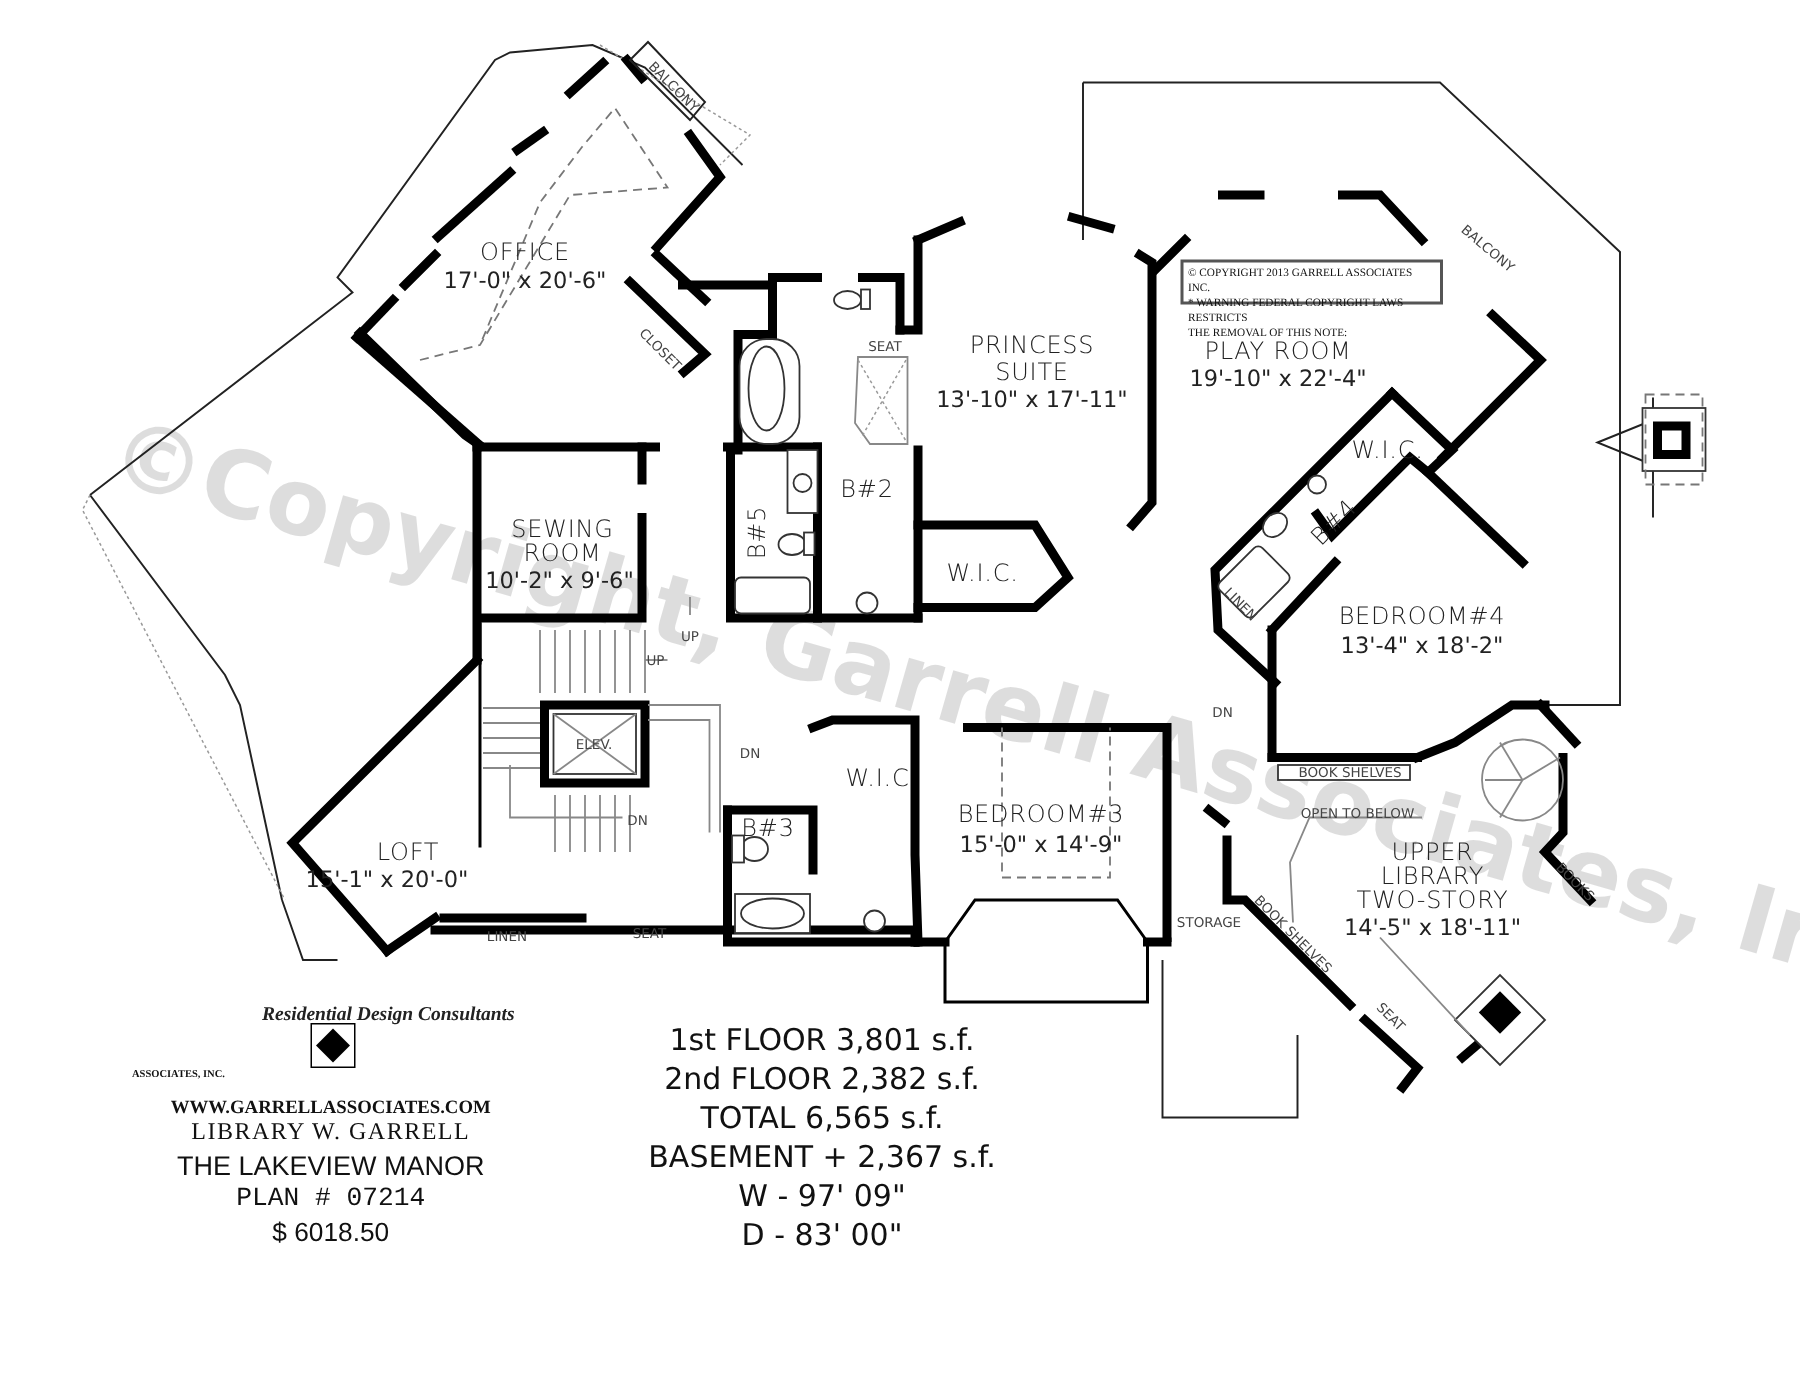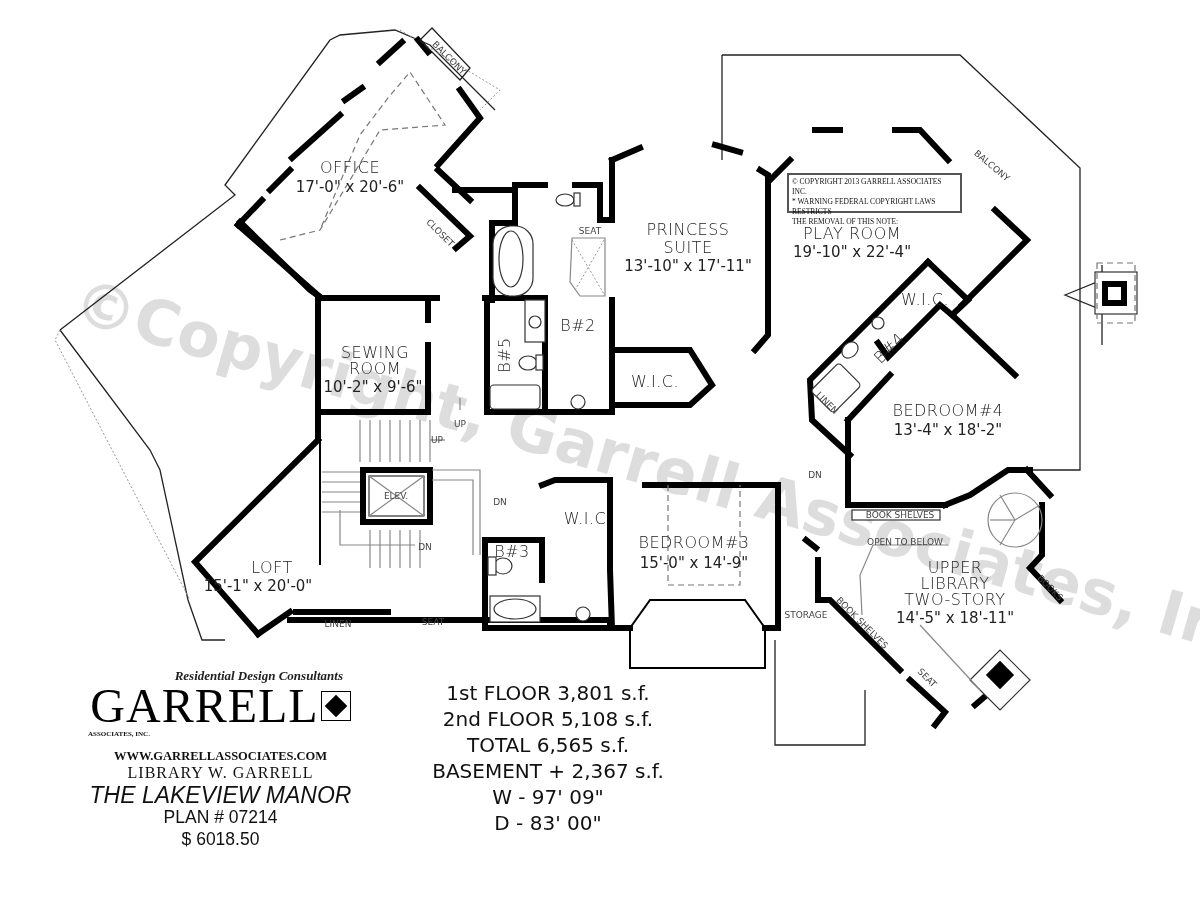--- a/index.html
+++ b/index.html
@@ -9,32 +9,32 @@
   .wall-thin { stroke: #000; stroke-width: 2; fill: none; }
   .outline { stroke: #222; stroke-width: 1.3; fill: none; }
   .dash { stroke: #777; stroke-width: 1.2; fill: none; stroke-dasharray: 6 4; }
   .dot { stroke: #999; stroke-width: 1; fill: none; stroke-dasharray: 2 2; }
   .fixture { stroke: #333; stroke-width: 1.2; fill: #fff; }
   .grey { stroke: #888; stroke-width: 1.2; fill: none; }
   .room-label { font-family: "DejaVu Sans", sans-serif; font-size: 16px; fill: #222; text-anchor: middle; letter-spacing: 0.5px; font-weight: 300; }
   .room-dim { font-family: "DejaVu Sans", sans-serif; font-size: 15px; fill: #222; text-anchor: middle; }
   .small-label { font-family: "DejaVu Sans", sans-serif; font-size: 9px; fill: #444; text-anchor: middle; }
   .watermark { font-family: "DejaVu Sans", sans-serif; font-weight: bold; font-size: 62px; fill: #000; opacity: 0.13; }
-  .copy-box { position: absolute; left: 787px; top: 173px; width: 175px; height: 40px; border: 2px solid #555; font-family: "Liberation Serif", serif; font-size: 7.5px; line-height: 10px; padding: 2px 3px; box-sizing: border-box; color: #111; background: #fff; }
+  .copy-box { position: absolute; left: 787px; top: 173px; width: 175px; height: 30px; border: 2px solid #555; font-family: "Liberation Serif", serif; font-size: 7.5px; line-height: 10px; padding: 2px 3px; box-sizing: border-box; color: #111; background: #fff; }
   .title-block { position: absolute; left: 88px; top: 668px; width: 265px; text-align: center; }
   .tb-tagline { font-family: "Liberation Serif", serif; font-style: italic; font-weight: bold; font-size: 13px; text-align: right; margin-right: 10px; color: #222; }
   .tb-logo { display: flex; align-items: center; justify-content: center; margin-top: -2px; }
   .tb-logo-text { font-family: "Liberation Serif", serif; font-size: 48px; letter-spacing: 1px; line-height: 48px; color: #000; }
   .tb-diamond-box { width: 28px; height: 28px; border: 1.5px solid #000; margin-left: 2px; display: flex; align-items: center; justify-content: center; }
   .tb-diamond { width: 16px; height: 16px; background: #000; transform: rotate(45deg); }
   .tb-inc { font-family: "Liberation Serif", serif; font-size: 7px; font-weight: bold; text-align: left; margin-right: 10px; }
   .tb-url { font-family: "Liberation Serif", serif; font-weight: bold; font-size: 12.5px; margin-top: 11px; }
   .tb-design { font-family: "Liberation Serif", serif; font-size: 16px; letter-spacing: 1px; line-height: 17px; }
-  .tb-name { font-family: "Liberation Sans", sans-serif; font-size: 23px; line-height: 22px; margin-top: 3px; font-style: italic; }
-  .tb-plan { font-family: Liberation Sans, sans-serif; font-size: 17.5px; line-height: 22px; }
+  .tb-name { font-family: "Liberation Sans", sans-serif; font-size: 18px; line-height: 22px; margin-top: 3px; }
+  .tb-plan { font-family: Liberation Mono, monospace; font-size: 17.5px; line-height: 22px; }
   .tb-price { font-family: "Liberation Sans", sans-serif; font-size: 17.5px; line-height: 22px; }
   .stats { position: absolute; left: 428px; top: 680px; width: 240px; text-align: center; font-family: "DejaVu Sans", sans-serif; font-size: 20px; line-height: 26px; color: #111; }
 </style>
 </head>
 <body>
 
 <svg id="plan" viewBox="0 0 1200 923" xmlns="http://www.w3.org/2000/svg">
 
   <text class="watermark" x="70" y="320" transform="rotate(16 70 320)">©Copyright, Garrell Associates, Inc.</text>
 
@@ -266,33 +266,32 @@
 
 <div class="copy-box">
   <div>© COPYRIGHT 2013 GARRELL ASSOCIATES INC.</div>
   <div>* WARNING FEDERAL COPYRIGHT LAWS RESTRICTS</div>
   <div>THE REMOVAL OF THIS NOTE:</div>
 </div>
 
 <div class="title-block">
   <div class="tb-tagline">Residential Design Consultants</div>
   <div class="tb-logo">
-    <span class="tb-logo-text">GARRELL</span>
     <span class="tb-diamond-box">
         <span class="tb-diamond"></span>
       </span>
   </div>
   <div class="tb-inc">ASSOCIATES, INC.</div>
   <div class="tb-url">WWW.GARRELLASSOCIATES.COM</div>
   <div class="tb-design">LIBRARY W. GARRELL</div>
   <div class="tb-name">THE LAKEVIEW MANOR</div>
   <div class="tb-plan">PLAN #  07214</div>
   <div class="tb-price">$ 6018.50</div>
 </div>
 
 <div class="stats">
   <div>1st FLOOR  3,801 s.f.</div>
-  <div>2nd FLOOR  5,108 s.f.</div>
+  <div>2nd FLOOR  2,382 s.f.</div>
   <div>TOTAL  6,565 s.f.</div>
   <div>BASEMENT  + 2,367 s.f.</div>
   <div>W - 97' 09"</div>
   <div>D  - 83' 00"</div>
 </div>
 
 </body></html>

